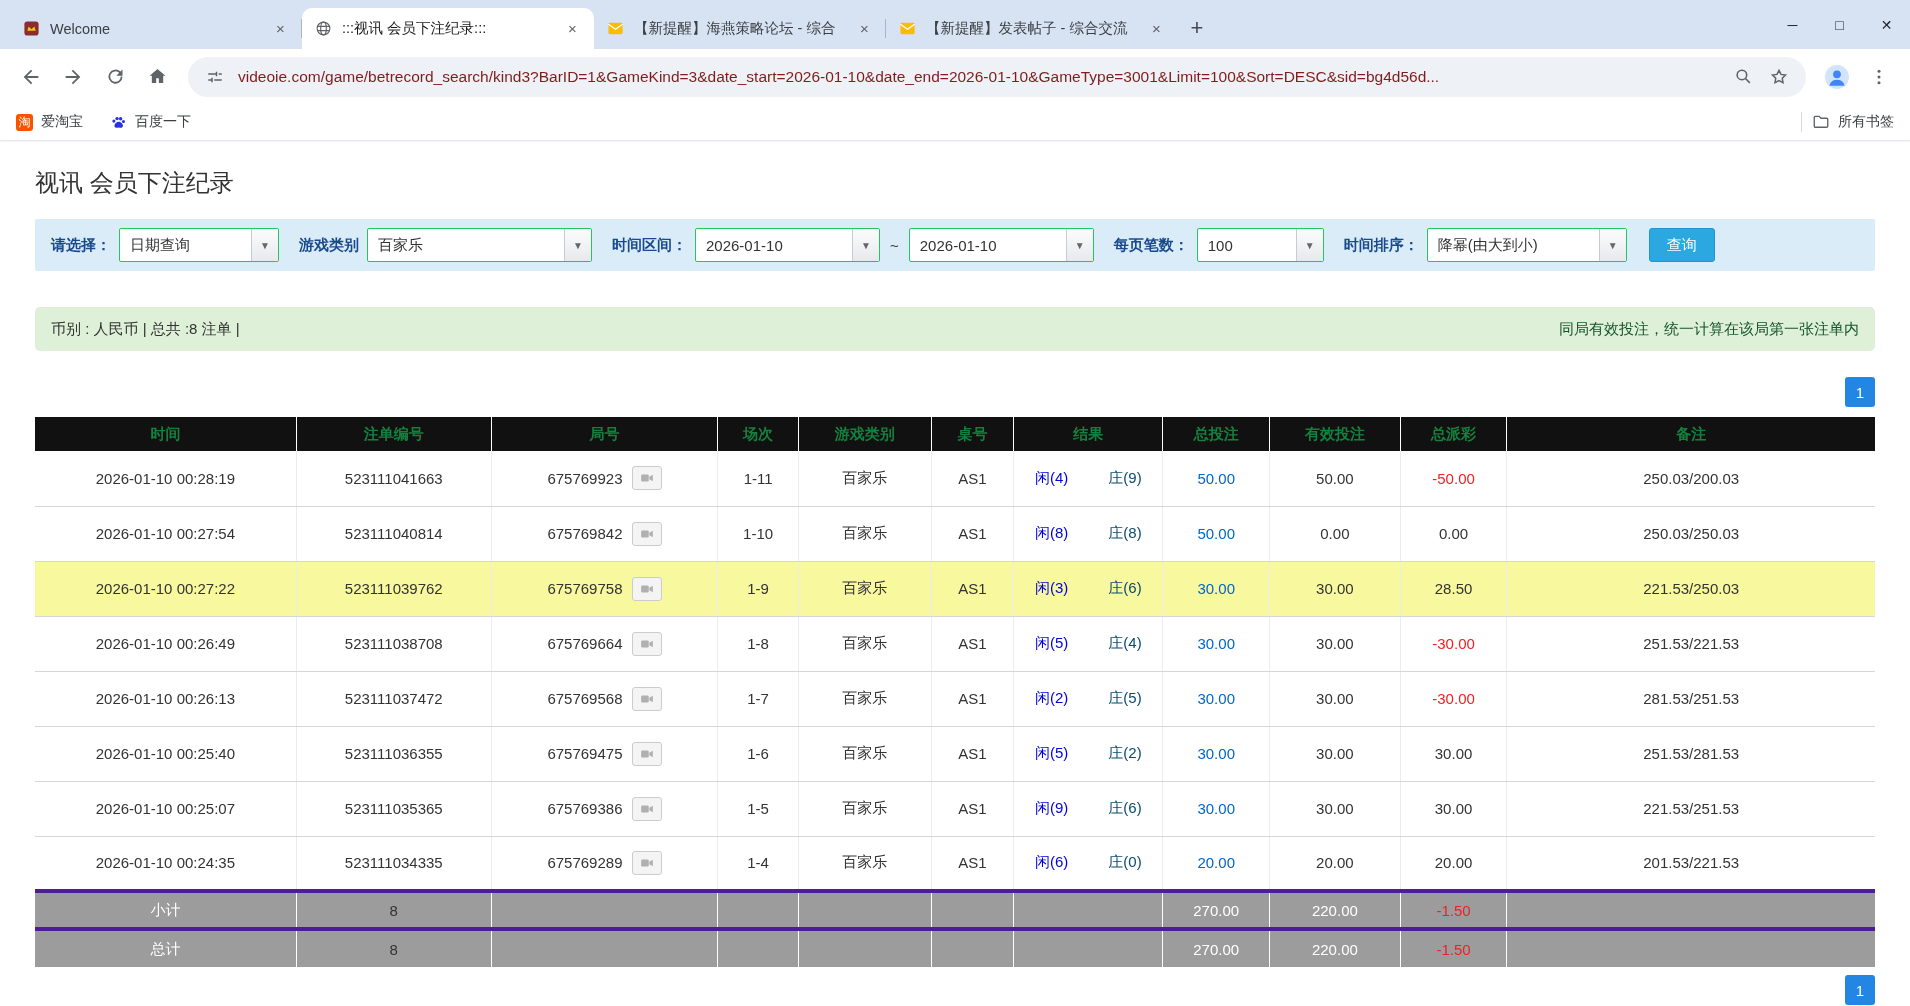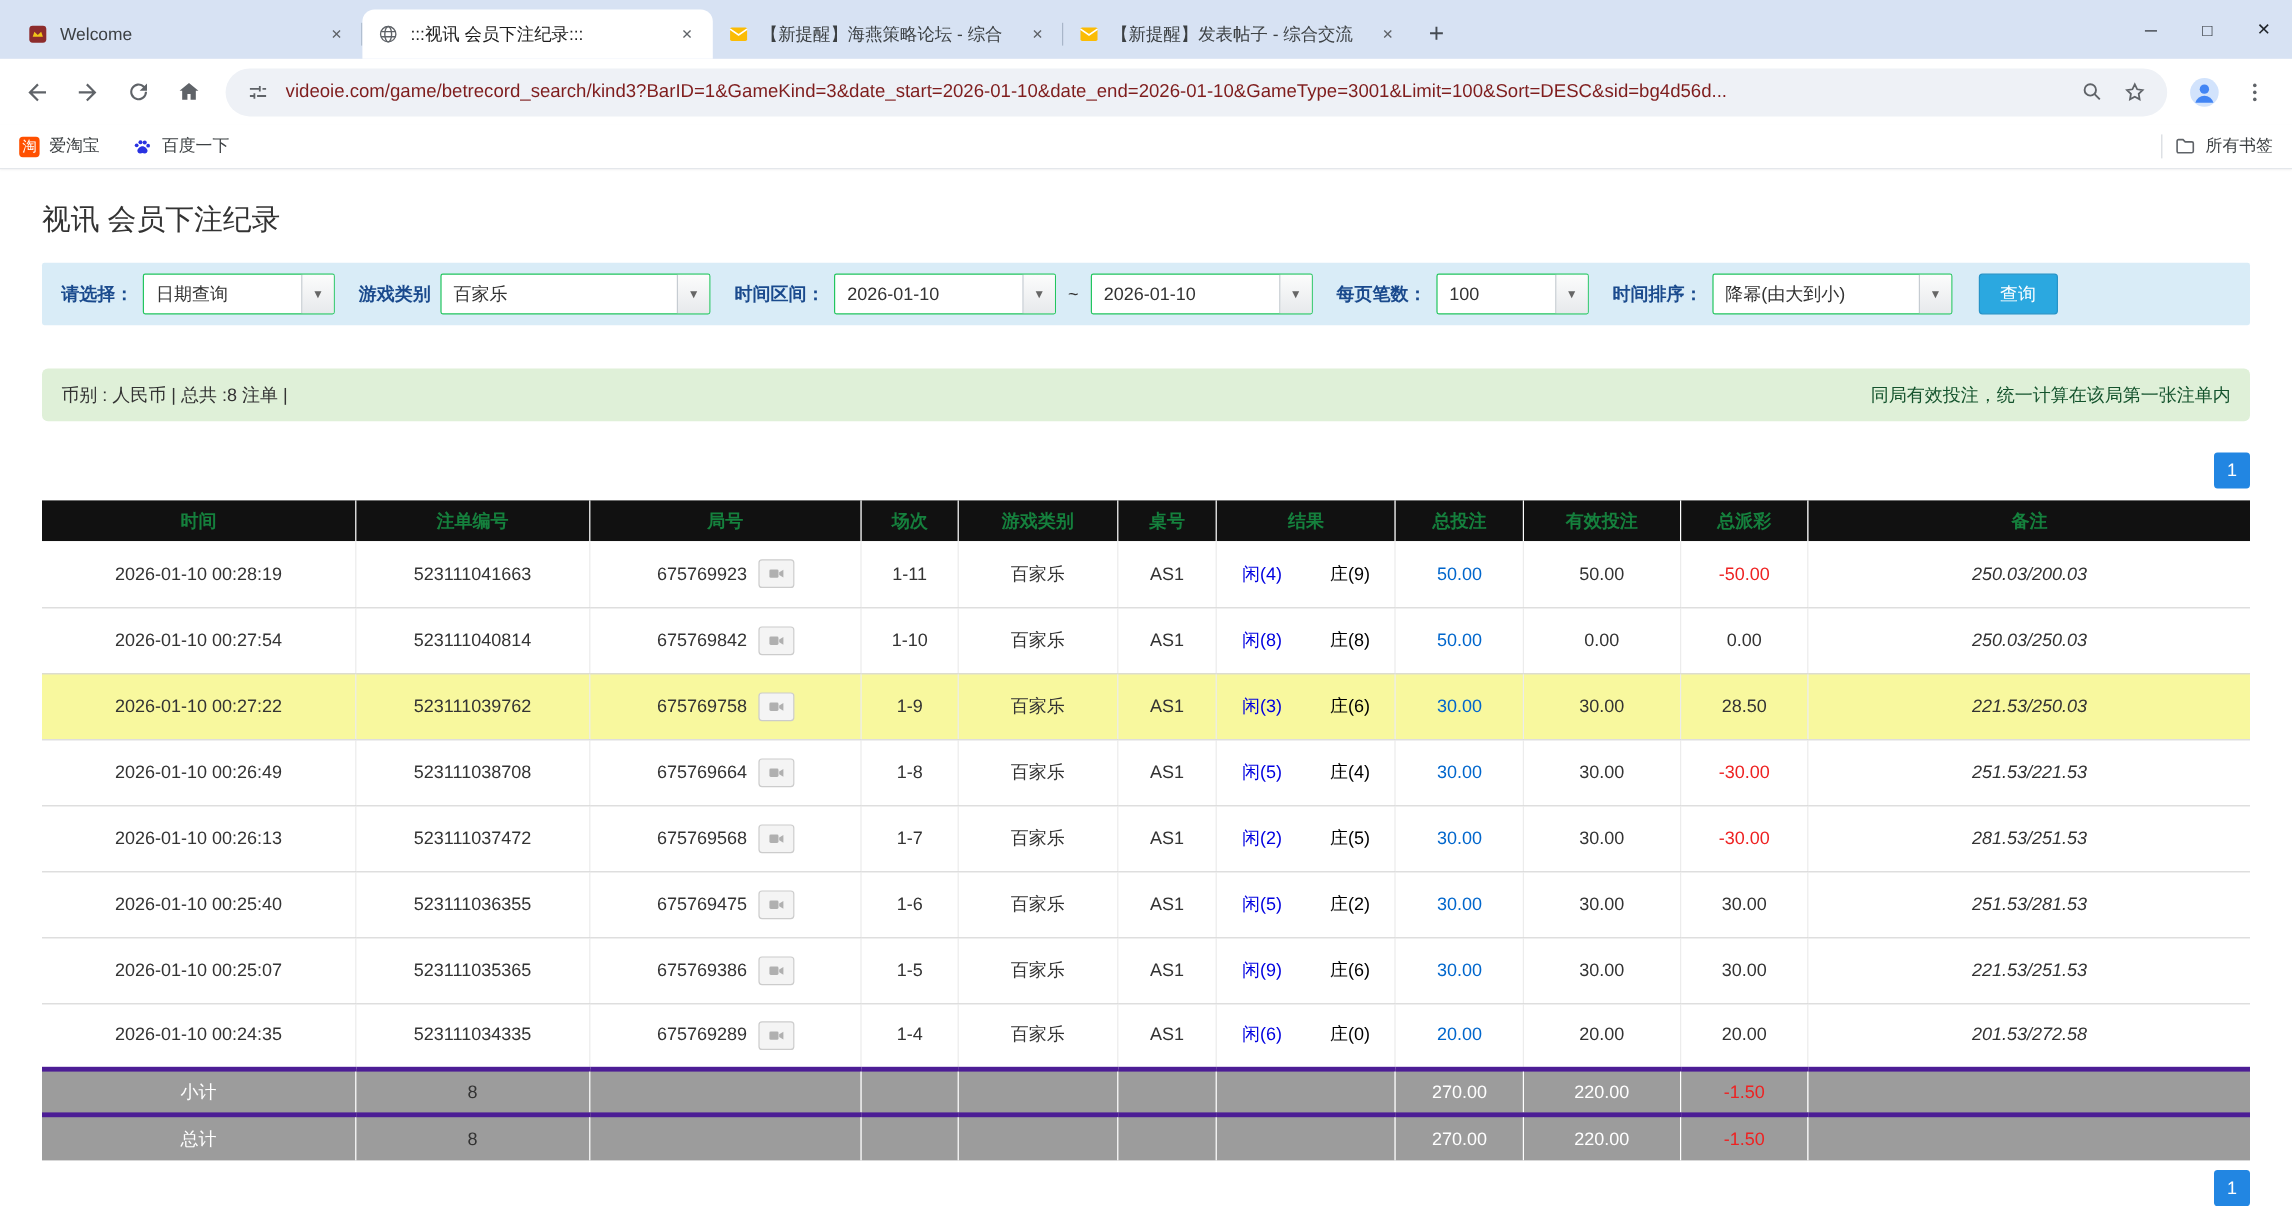--- a/index.html
+++ b/index.html
@@ -53,25 +53,25 @@
 
   .pager { display:flex; justify-content:flex-end; }
   .pager.top { margin-top:26px; margin-bottom:10px; }
   .pager.bottom { margin-top:8px; padding-bottom:16px; }
   .page-btn { min-width:30px; height:30px; padding:0 6px; background:#2286e2; color:#ffffff; font-size:15px; display:flex; align-items:center; justify-content:center; border-radius:3px; cursor:pointer; }
 
   .bet-table { width:100%; border-collapse:collapse; table-layout:fixed; font-size:15px; color:#333333; }
   .bet-table thead th { background:#111111; color:#15803d; height:34px; font-weight:bold; border-right:1px solid #ffffff; }
   .bet-table thead th:last-child { border-right:none; }
   .bet-table tbody td { height:55px; text-align:center; background:#ffffff; border-bottom:1px solid #d6d6d6; border-right:1px solid #ececec; }
-  .bet-table tbody td:last-child { border-right:none;font-style:italic; }
+  .bet-table tbody td:last-child { border-right:none; }
   .bet-table tbody tr.highlight td { background:#f8f89e; }
   .bet-amount { color:#0066cc; }
   .player { color:#0000e0; margin-right:5px; }
-  .banker { color:#000000;margin-left:35px; }
+  .banker { color:#0c4a6e;margin-left:35px; }
   .neg { color:#ee2222 !important; }
   .round-wrap { display:inline-flex; align-items:center; gap:9px; }
   .replay-btn { width:30px; height:24px; border:1px solid #cccccc; border-radius:3px; background:#f4f4f4; display:inline-flex; align-items:center; justify-content:center; cursor:pointer; }
   .bet-table tfoot td { height:38px; background:#9c9c9c; color:#ffffff; text-align:center; border-top:4px solid #4c1d95; border-right:1px solid #ffffff; }
   .bet-table tfoot td:last-child { border-right:none; }
   .bet-table tfoot td.count { color:#333333; }
 </style>
 </head>
 <body>
 
@@ -505,21 +505,21 @@
     </td>
     <td>1-4</td>
     <td>百家乐</td>
     <td>AS1</td>
     <td>
       <span class="player">闲(6)</span><span class="banker">庄(0)</span>
     </td>
     <td class="bet-amount">20.00</td>
     <td>20.00</td>
     <td>20.00</td>
-    <td>201.53/272.58</td>
+    <td>201.53/221.53</td>
   </tr>
       </tbody>
     <tfoot>
       <tr class="summary-row">
         <td>小计</td>
         <td class="count">8</td>
         <td></td>
           <td></td>
           <td></td>
         <td></td>

